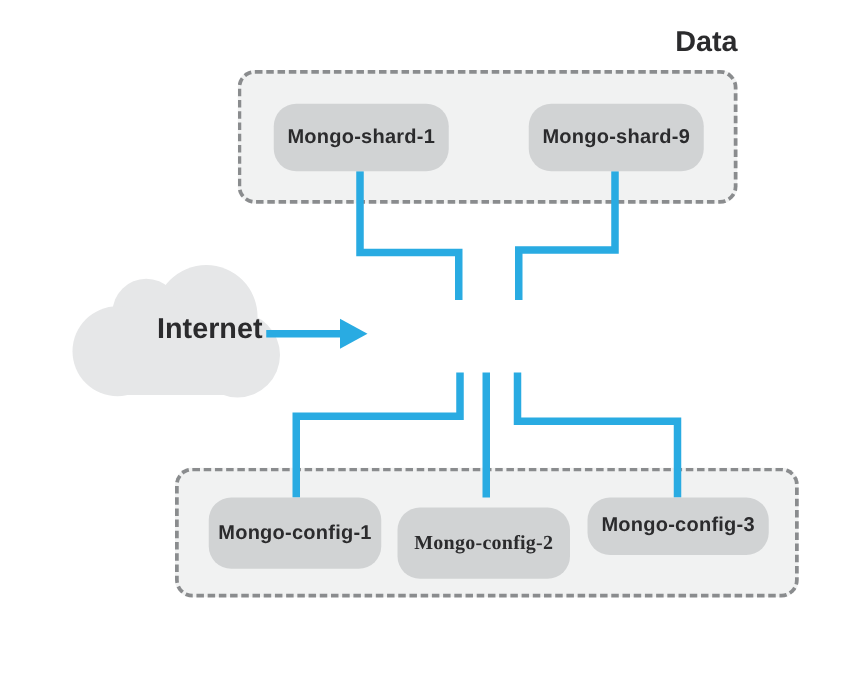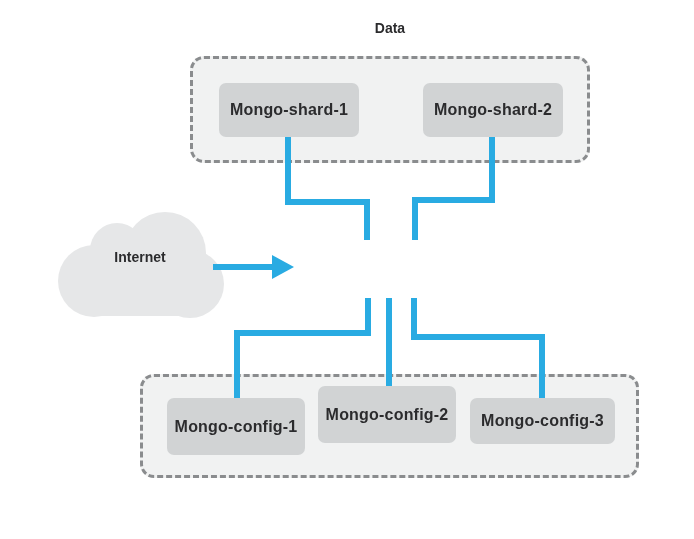--- a/index.html
+++ b/index.html
@@ -35,35 +35,35 @@
     z-index:2;pointer-events:none;
   }
   .connector{stroke:var(--connector);stroke-width:6;fill:none;}
   .arrow-shaft{stroke:var(--connector);stroke-width:6;}
   .arrow-head{fill:var(--connector);}
   .cloud{fill:var(--cloud-fill);}
 
   .node{
     position:absolute;
     background:var(--node-fill);
-    border-radius:7px;
+    border-radius:18px;
     display:flex;align-items:center;justify-content:center;
     font-weight:700;font-size:16px;letter-spacing:.2px;
     z-index:3;
   }
   #node-shard-1{left:219px;top:83px;width:140px;height:54px;}
   #node-shard-2{left:423px;top:83px;width:140px;height:54px;}
   #node-router{left:290px;top:240px;width:200px;height:58px;}
   #node-config-1{left:167px;top:398px;width:138px;height:57px;}
-  #node-config-2{left:318px;top:386px;width:138px;height:57px;}
+  #node-config-2{left:318px;top:406px;width:138px;height:57px;font-family:Liberation Serif, serif;}
   #node-config-3{left:470px;top:398px;width:145px;height:46px;}
 
   .group-label{
-    position:absolute;text-align:center;
-    font-weight:700;font-size:14px;z-index:3;
+    position:absolute;text-align:right;
+    font-weight:700;font-size:23px;z-index:3;
   }
   #label-data{left:190px;width:400px;top:20px;}
   #label-config{left:140px;width:499px;top:487px;}
   #label-internet{left:70px;width:140px;top:249px;z-index:3;}
 </style>
 </head>
 <body>
 
 <div class="stage">
 
@@ -90,18 +90,18 @@
 
     <path class="connector" d="M 368 298 V 333 H 237 V 398"></path>
     <path class="connector" d="M 389 298 V 398"></path>
     <path class="connector" d="M 414 298 V 337 H 542 V 398"></path>
   </svg>
 
   <div class="group-label" id="label-data">Data</div>
   <div class="group-label" id="label-internet">Internet</div>
 
   <div class="node" id="node-shard-1">Mongo-shard-1</div>
-  <div class="node" id="node-shard-2">Mongo-shard-2</div>
+  <div class="node" id="node-shard-2">Mongo-shard-9</div>
   <div class="node" id="node-config-1">Mongo-config-1</div>
   <div class="node" id="node-config-2">Mongo-config-2</div>
   <div class="node" id="node-config-3">Mongo-config-3</div>
 
 </div>
 
 </body></html>

